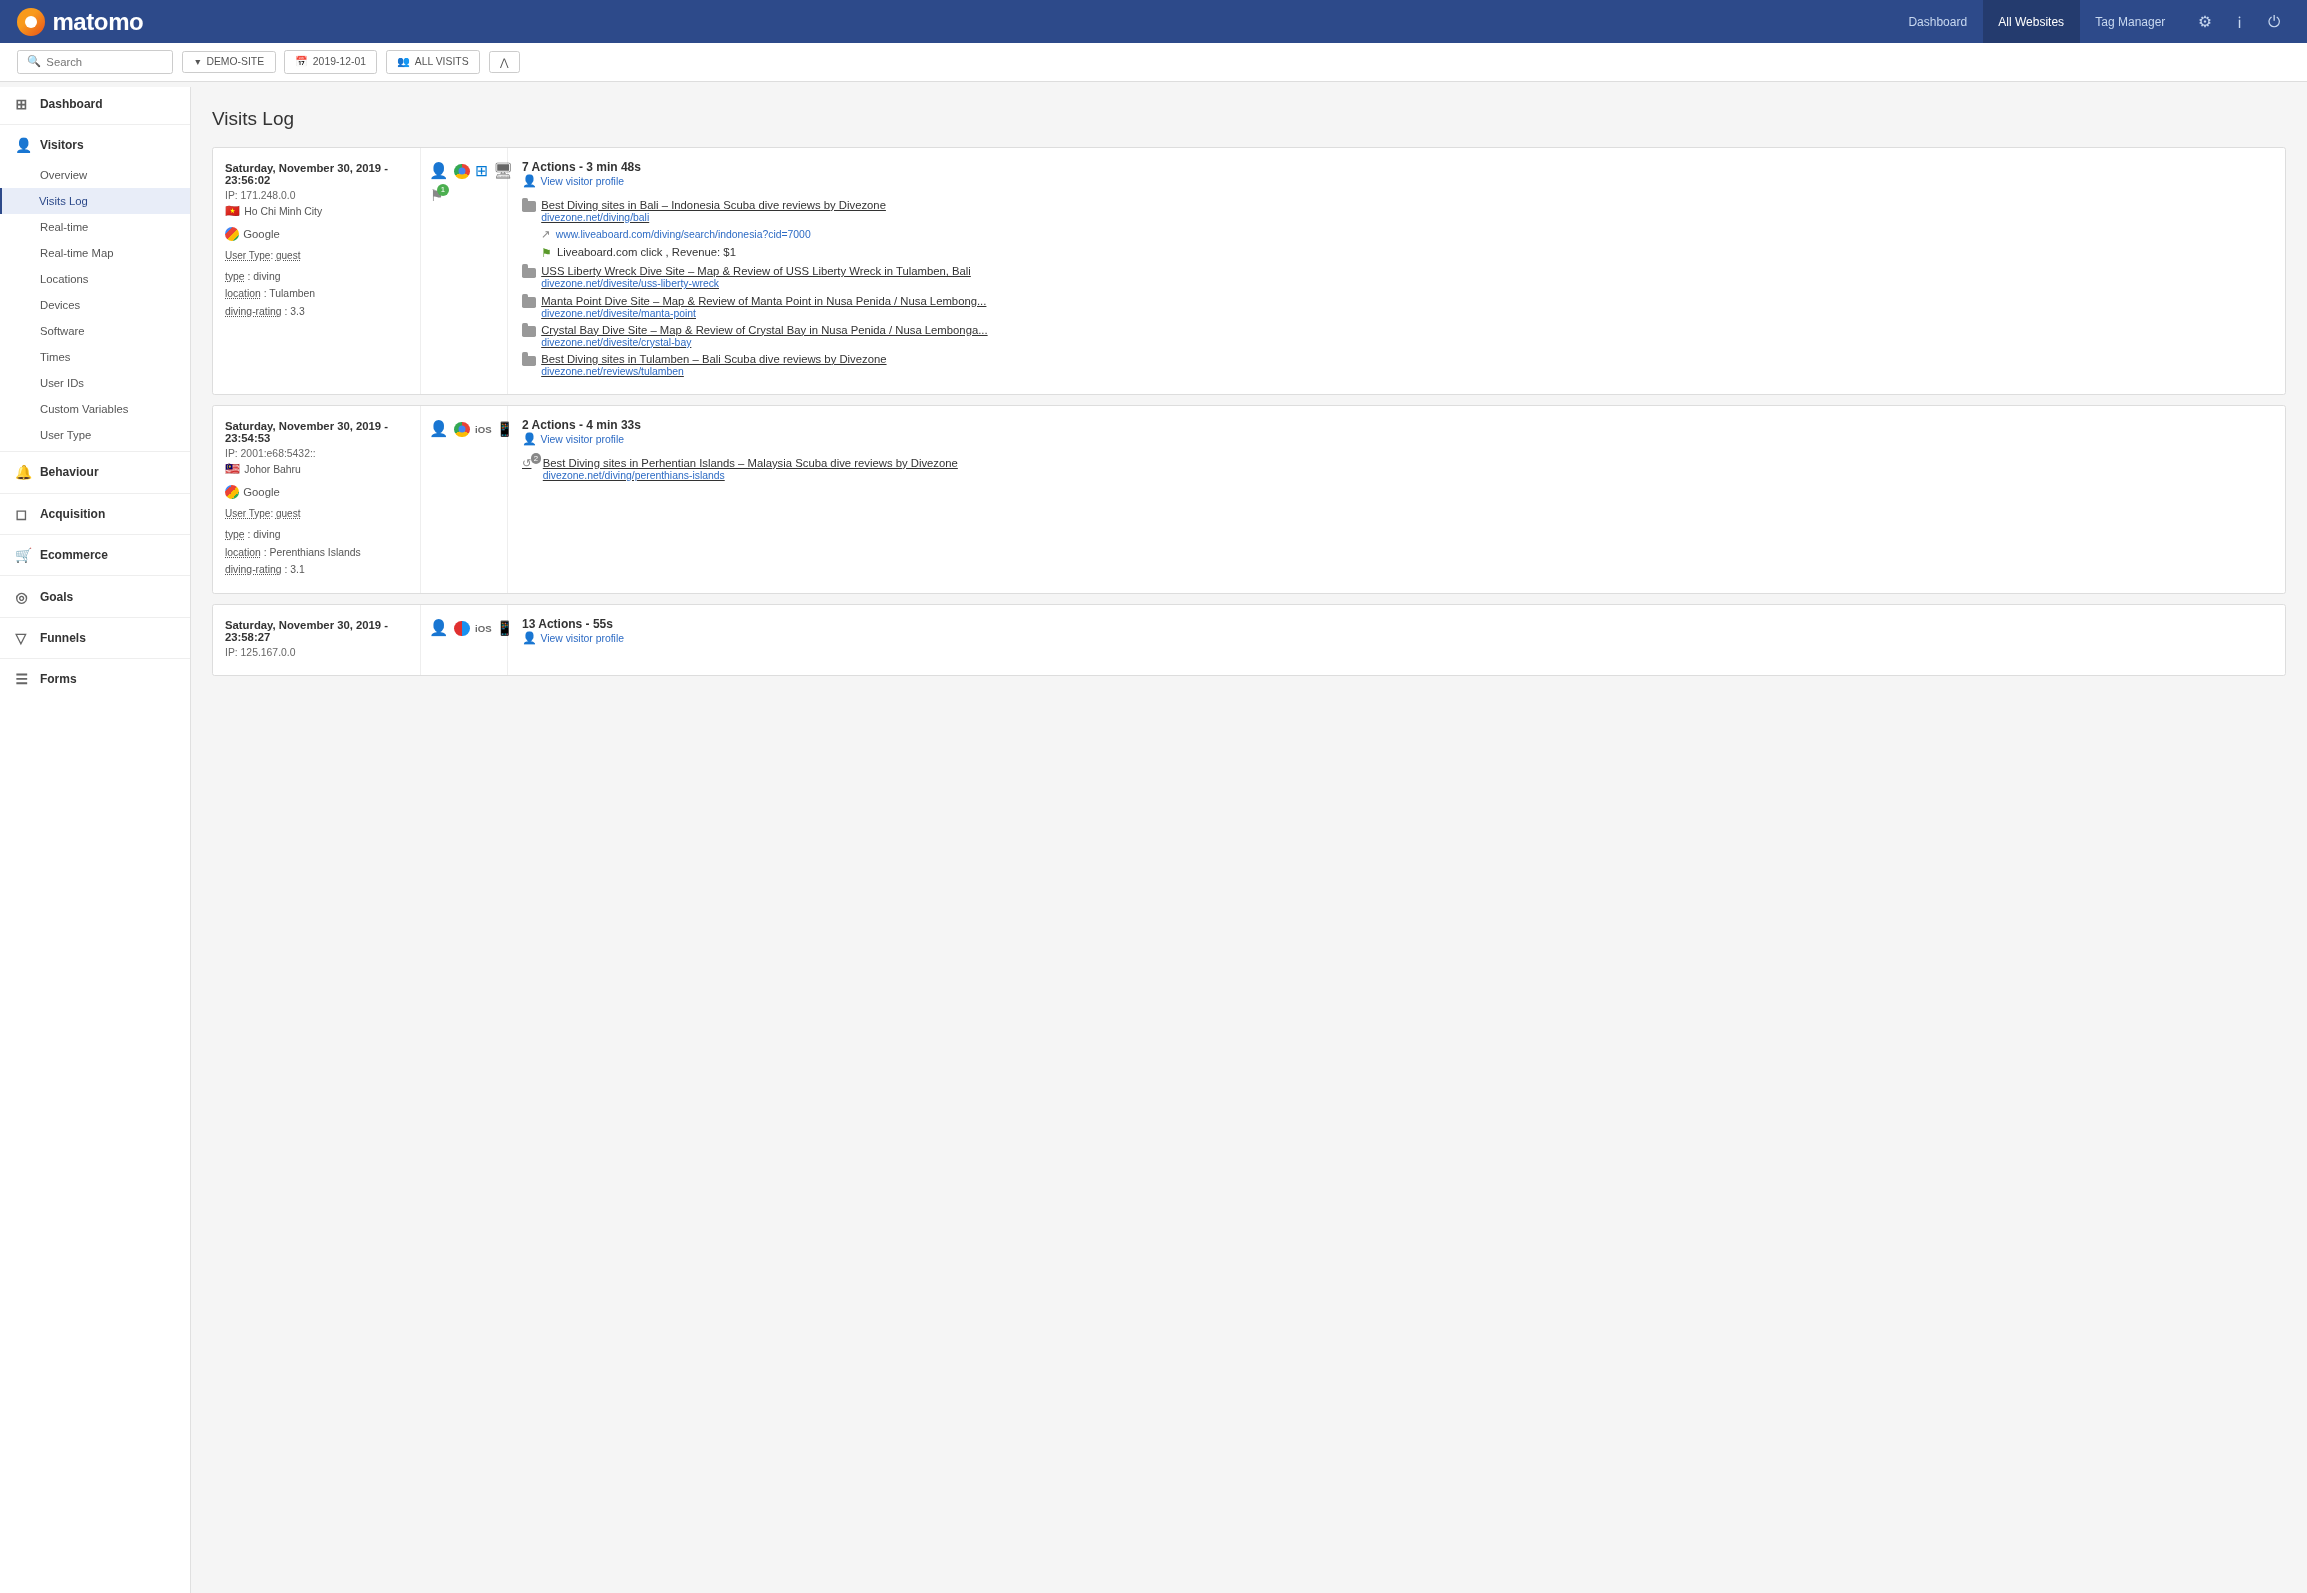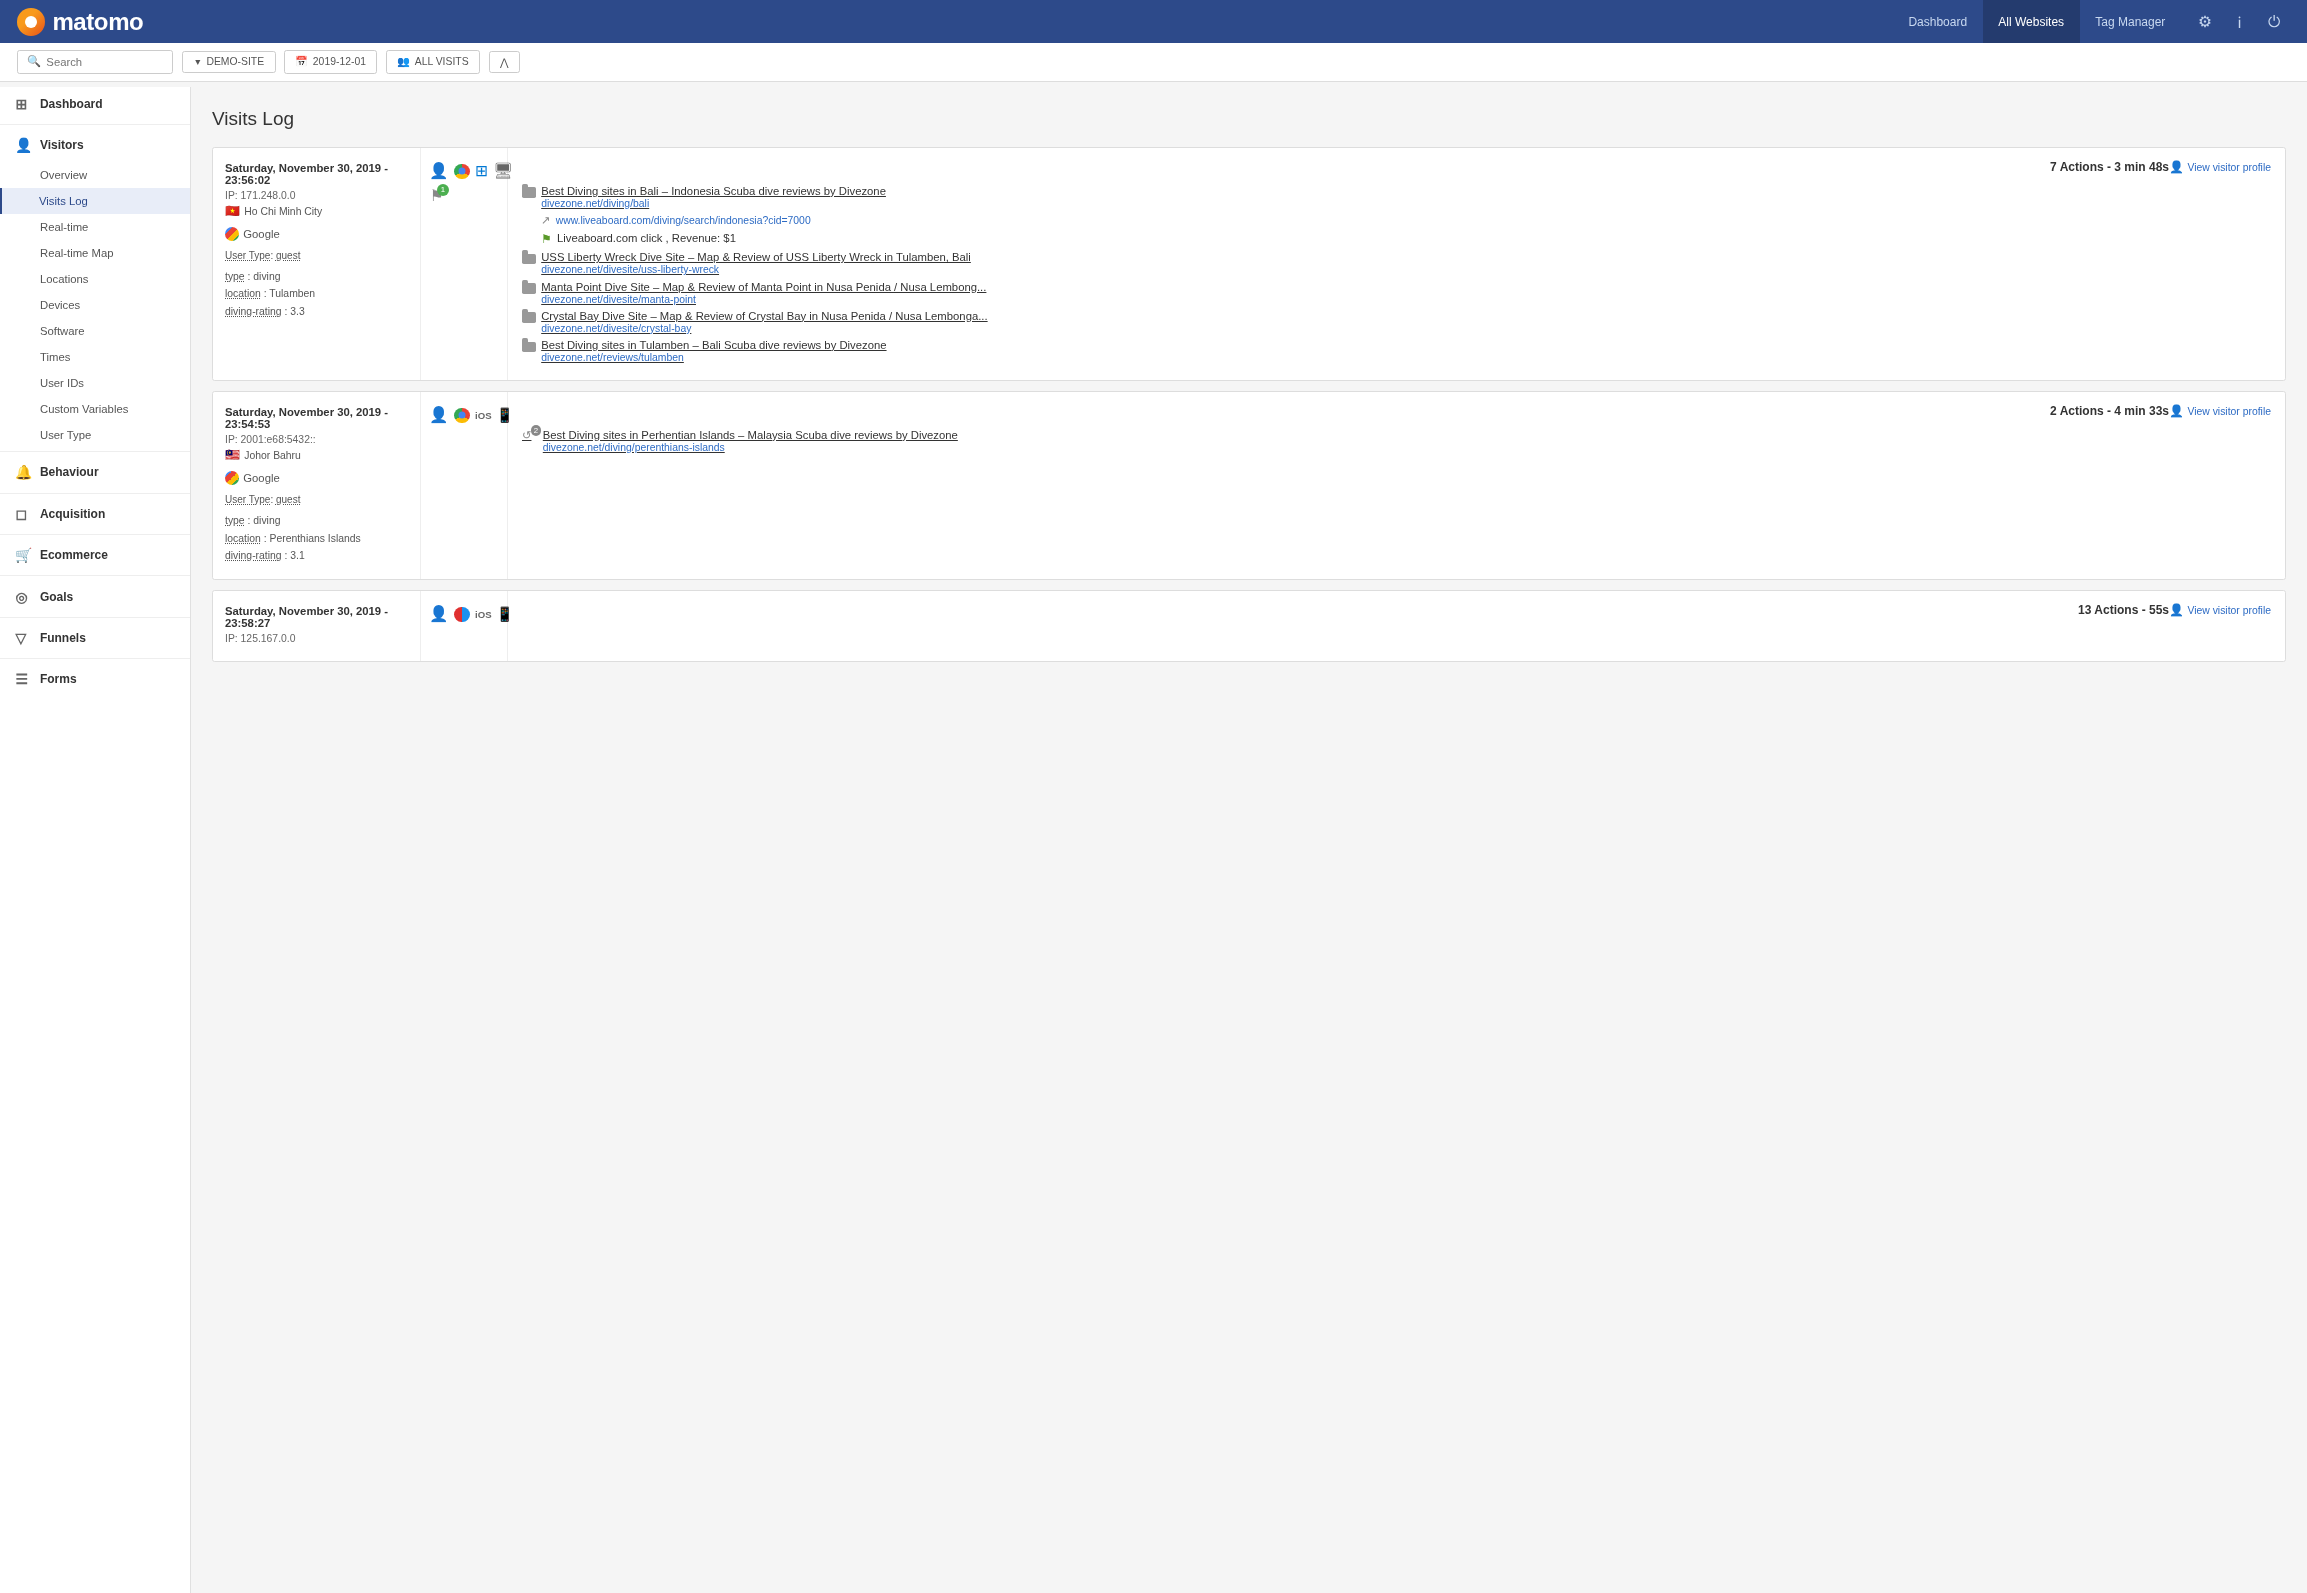--- a/index.html
+++ b/index.html
@@ -118,21 +118,21 @@
     .flag-icon { font-size: 15.6px; color: #888; }
     .flag-badge {
       position: absolute; top: -3.5px; right: -5.2px;
       background: #4caf50; color: #fff; border-radius: 50%; width: 12px; height: 12px;
       font-size: 7.8px; display: flex; align-items: center; justify-content: center;
     }
     .ios-label { font-size: 9.6px; color: #666; font-weight: 600; }
 
     
     .visit-actions { flex: 1; padding: 12px 14px; }
-    .visit-header { display: flex; justify-content: flex-end; align-items: flex-start; margin-bottom: 10.4px; }
+    .visit-header { display: flex; justify-content: space-between; align-items: flex-start; margin-bottom: 10.4px; flex-direction: column; }
     .actions-summary { font-size: 12px; font-weight: 600; color: #333; }
     .view-profile-link {
       font-size: 10.4px; color: #2d6bc4; text-decoration: none; display: flex; align-items: center; gap: 3.5px; cursor: pointer; white-space: nowrap;
     }
     .view-profile-icon { font-size: 12px; }
     .action-text { flex: 1; }
     .action-title { font-size: 11.3px; color: #333; }
     .action-url { font-size: 10.4px; color: #2d6bc4; text-decoration: none; }
     .goal-text { font-size: 11.3px; color: #333; font-weight: 500; }
     .folder-icon { display: inline-block; width: 14px; height: 10.4px; background: #999; flex-shrink: 0; margin-top: 2.6px; border-radius: 0 1.7px 1.7px 1.7px; position: relative; }

